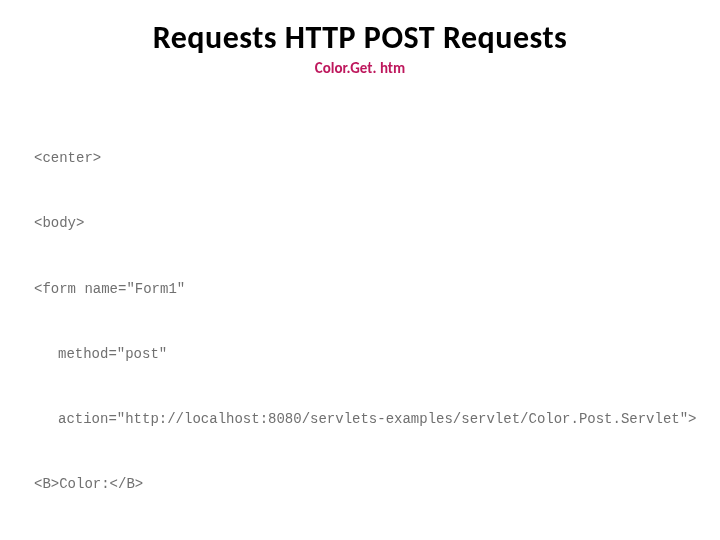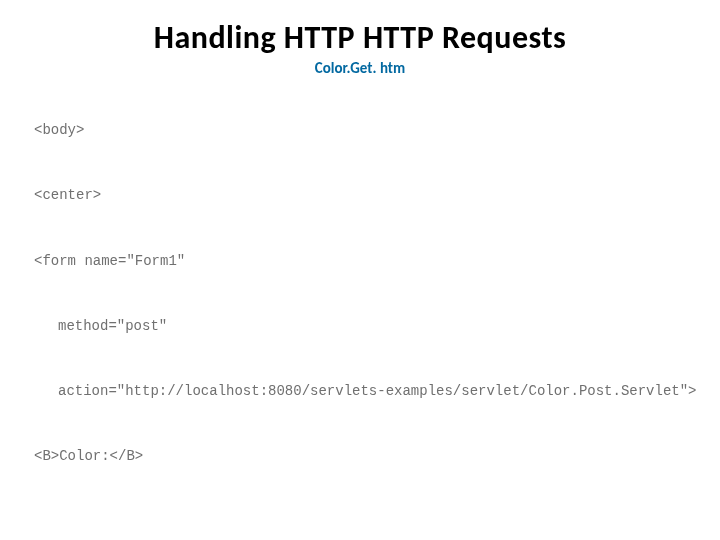--- a/index.html
+++ b/index.html
@@ -25,47 +25,47 @@
       text-align: center;
       color: #000;
       margin-top: 8px;
       margin-bottom: 2px;
       letter-spacing: 0.5px;
     }
     .subtitle {
       font-size: 15px;
       font-weight: bold;
       text-align: center;
-      color: #0369a1;
-      margin-bottom: 0;
+      color: #be185d;
+      margin-bottom: 28px;
     }
     .code-block {
       font-family: "Courier New", Courier, monospace;
       font-size: 14px;
       line-height: 1.55;
       color: #707070;
       white-space: pre;
       padding-left: 4px;
     }
     .code-line {
       display: block;
     }
     .indent {
       padding-left: 24px;
     }
   </style>
 </head>
 <body>
 
 <div class="slide">
-  <h1 class="title">Handling HTTP HTTP Requests</h1>
+  <h1 class="title">Requests HTTP POST Requests</h1>
   <div class="subtitle">Color.Get. htm</div>
   <div class="code-block">
+    <span class="code-line">&lt;center&gt;</span>
     <span class="code-line">&lt;body&gt;</span>
-    <span class="code-line">&lt;center&gt;</span>
     <span class="code-line">&lt;form name="Form1"</span>
     <span class="code-line indent">method="post"</span>
     <span class="code-line indent">action="http://localhost:8080/servlets-examples/servlet/Color.Post.Servlet"&gt;</span>
     <span class="code-line">&lt;B&gt;Color:&lt;/B&gt;</span>
     
     
     
     
     
     

